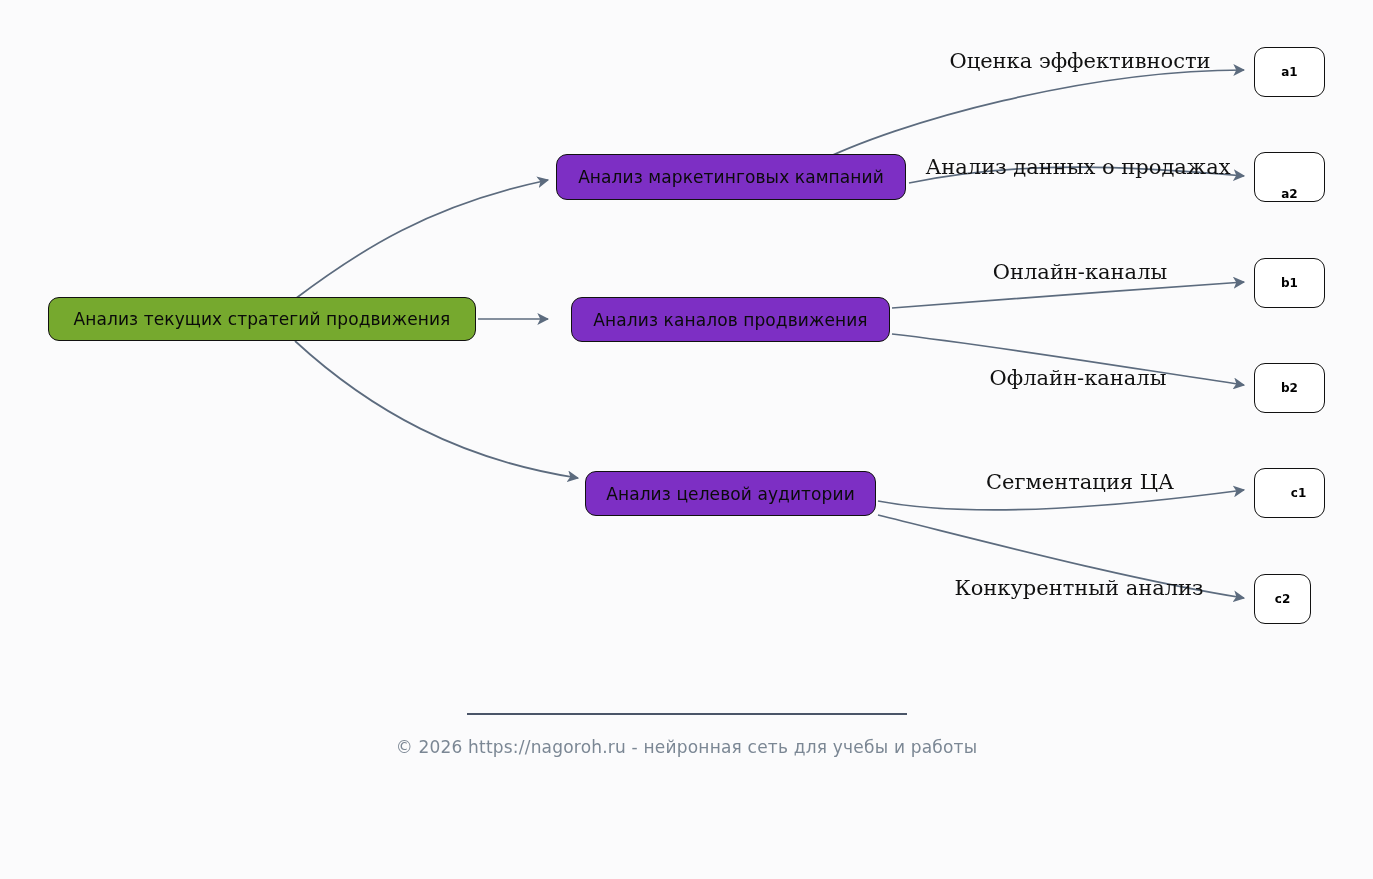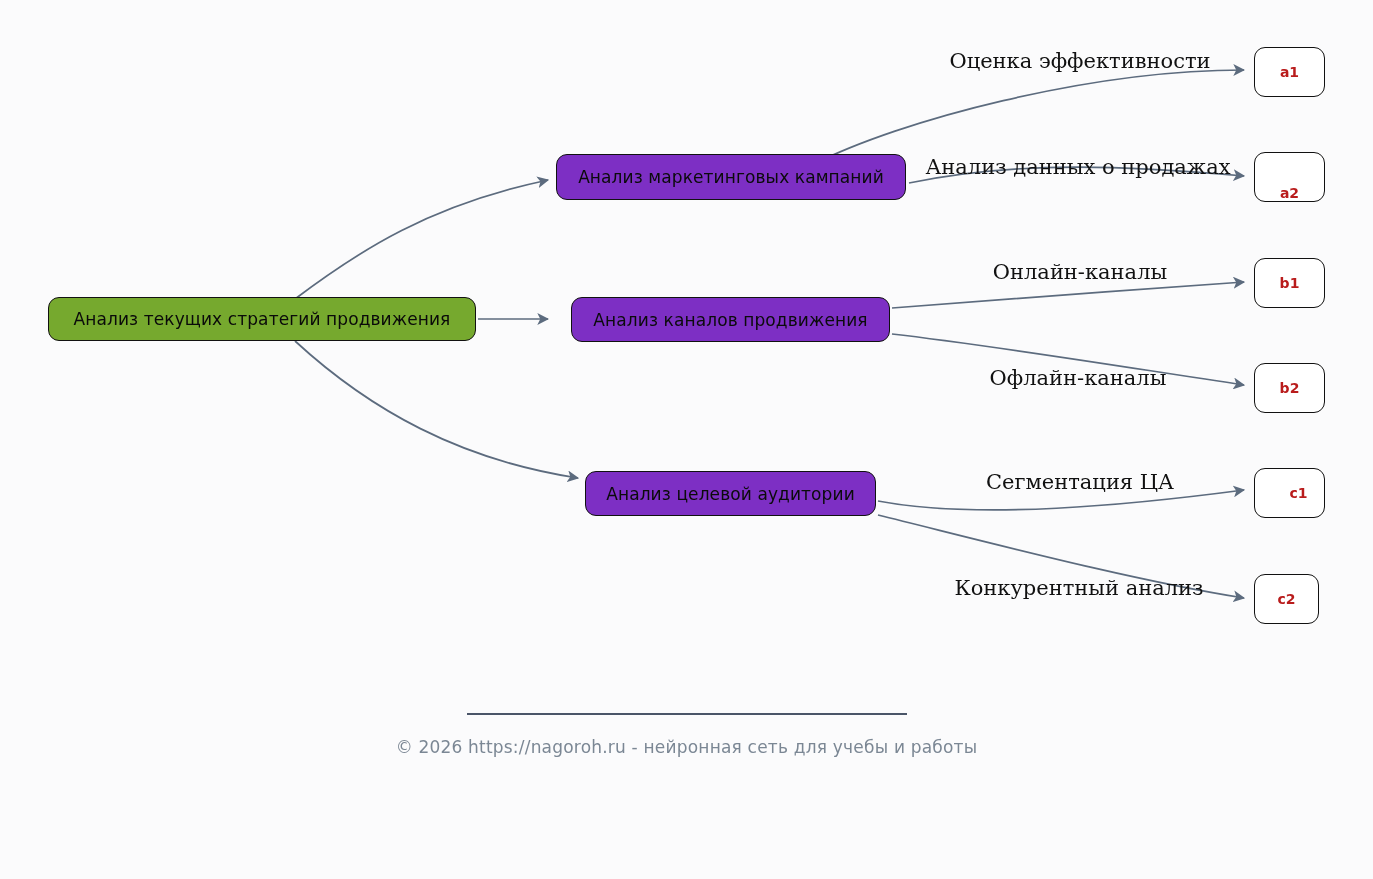--- a/index.html
+++ b/index.html
@@ -61,22 +61,22 @@
 
   .node-branch {
     background: #7d2fc4;
     color: #0b0b0b;
     font-size: 17px;
     letter-spacing: 0.1px;
   }
 
   .node-leaf {
     background: #ffffff;
-    color: #b91c1c;
-    font-size: 14px;
+    color: #000000;
+    font-size: 12px;
     font-weight: 700;
     border-width: 1.8px;
   }
 
   
   .edge-label {
     position: absolute;
     font-family: "DejaVu Serif", serif;
     font-size: 21px;
     color: #111111;
@@ -159,21 +159,21 @@
       </div>
       <div class="node node-leaf" style="left: 1254px; top: 363px; width: 71px; height: 50px;">
         <span>b2</span>
       </div>
       <div class="node node-branch" style="left: 585px; top: 471px; width: 291px; height: 45px; background: rgb(125, 47, 196);">
         <span>Анализ целевой аудитории</span>
       </div>
       <div class="node node-leaf" style="left: 1254px; top: 468px; width: 71px; height: 50px; padding-left: 18px;">
         <span>c1</span>
       </div>
-      <div class="node node-leaf" style="left: 1254px; top: 574px; width: 65px; height: 50px;">
+      <div class="node node-leaf" style="left: 1254px; top: 574px; width: 57px; height: 50px;">
         <span>c2</span>
       </div>
     </div>
   <div id="labels-group">
       <div class="edge-label" style="left: 1080px; top: 49px;">Оценка эффективности</div>
       <div class="edge-label" style="left: 1078px; top: 155px;">Анализ данных о продажах</div>
       <div class="edge-label" style="left: 1080px; top: 260px;">Онлайн-каналы</div>
       <div class="edge-label" style="left: 1078px; top: 366px;">Офлайн-каналы</div>
       <div class="edge-label" style="left: 1080px; top: 470px;">Сегментация ЦА</div>
       <div class="edge-label" style="left: 1079px; top: 576px;">Конкурентный анализ</div>

